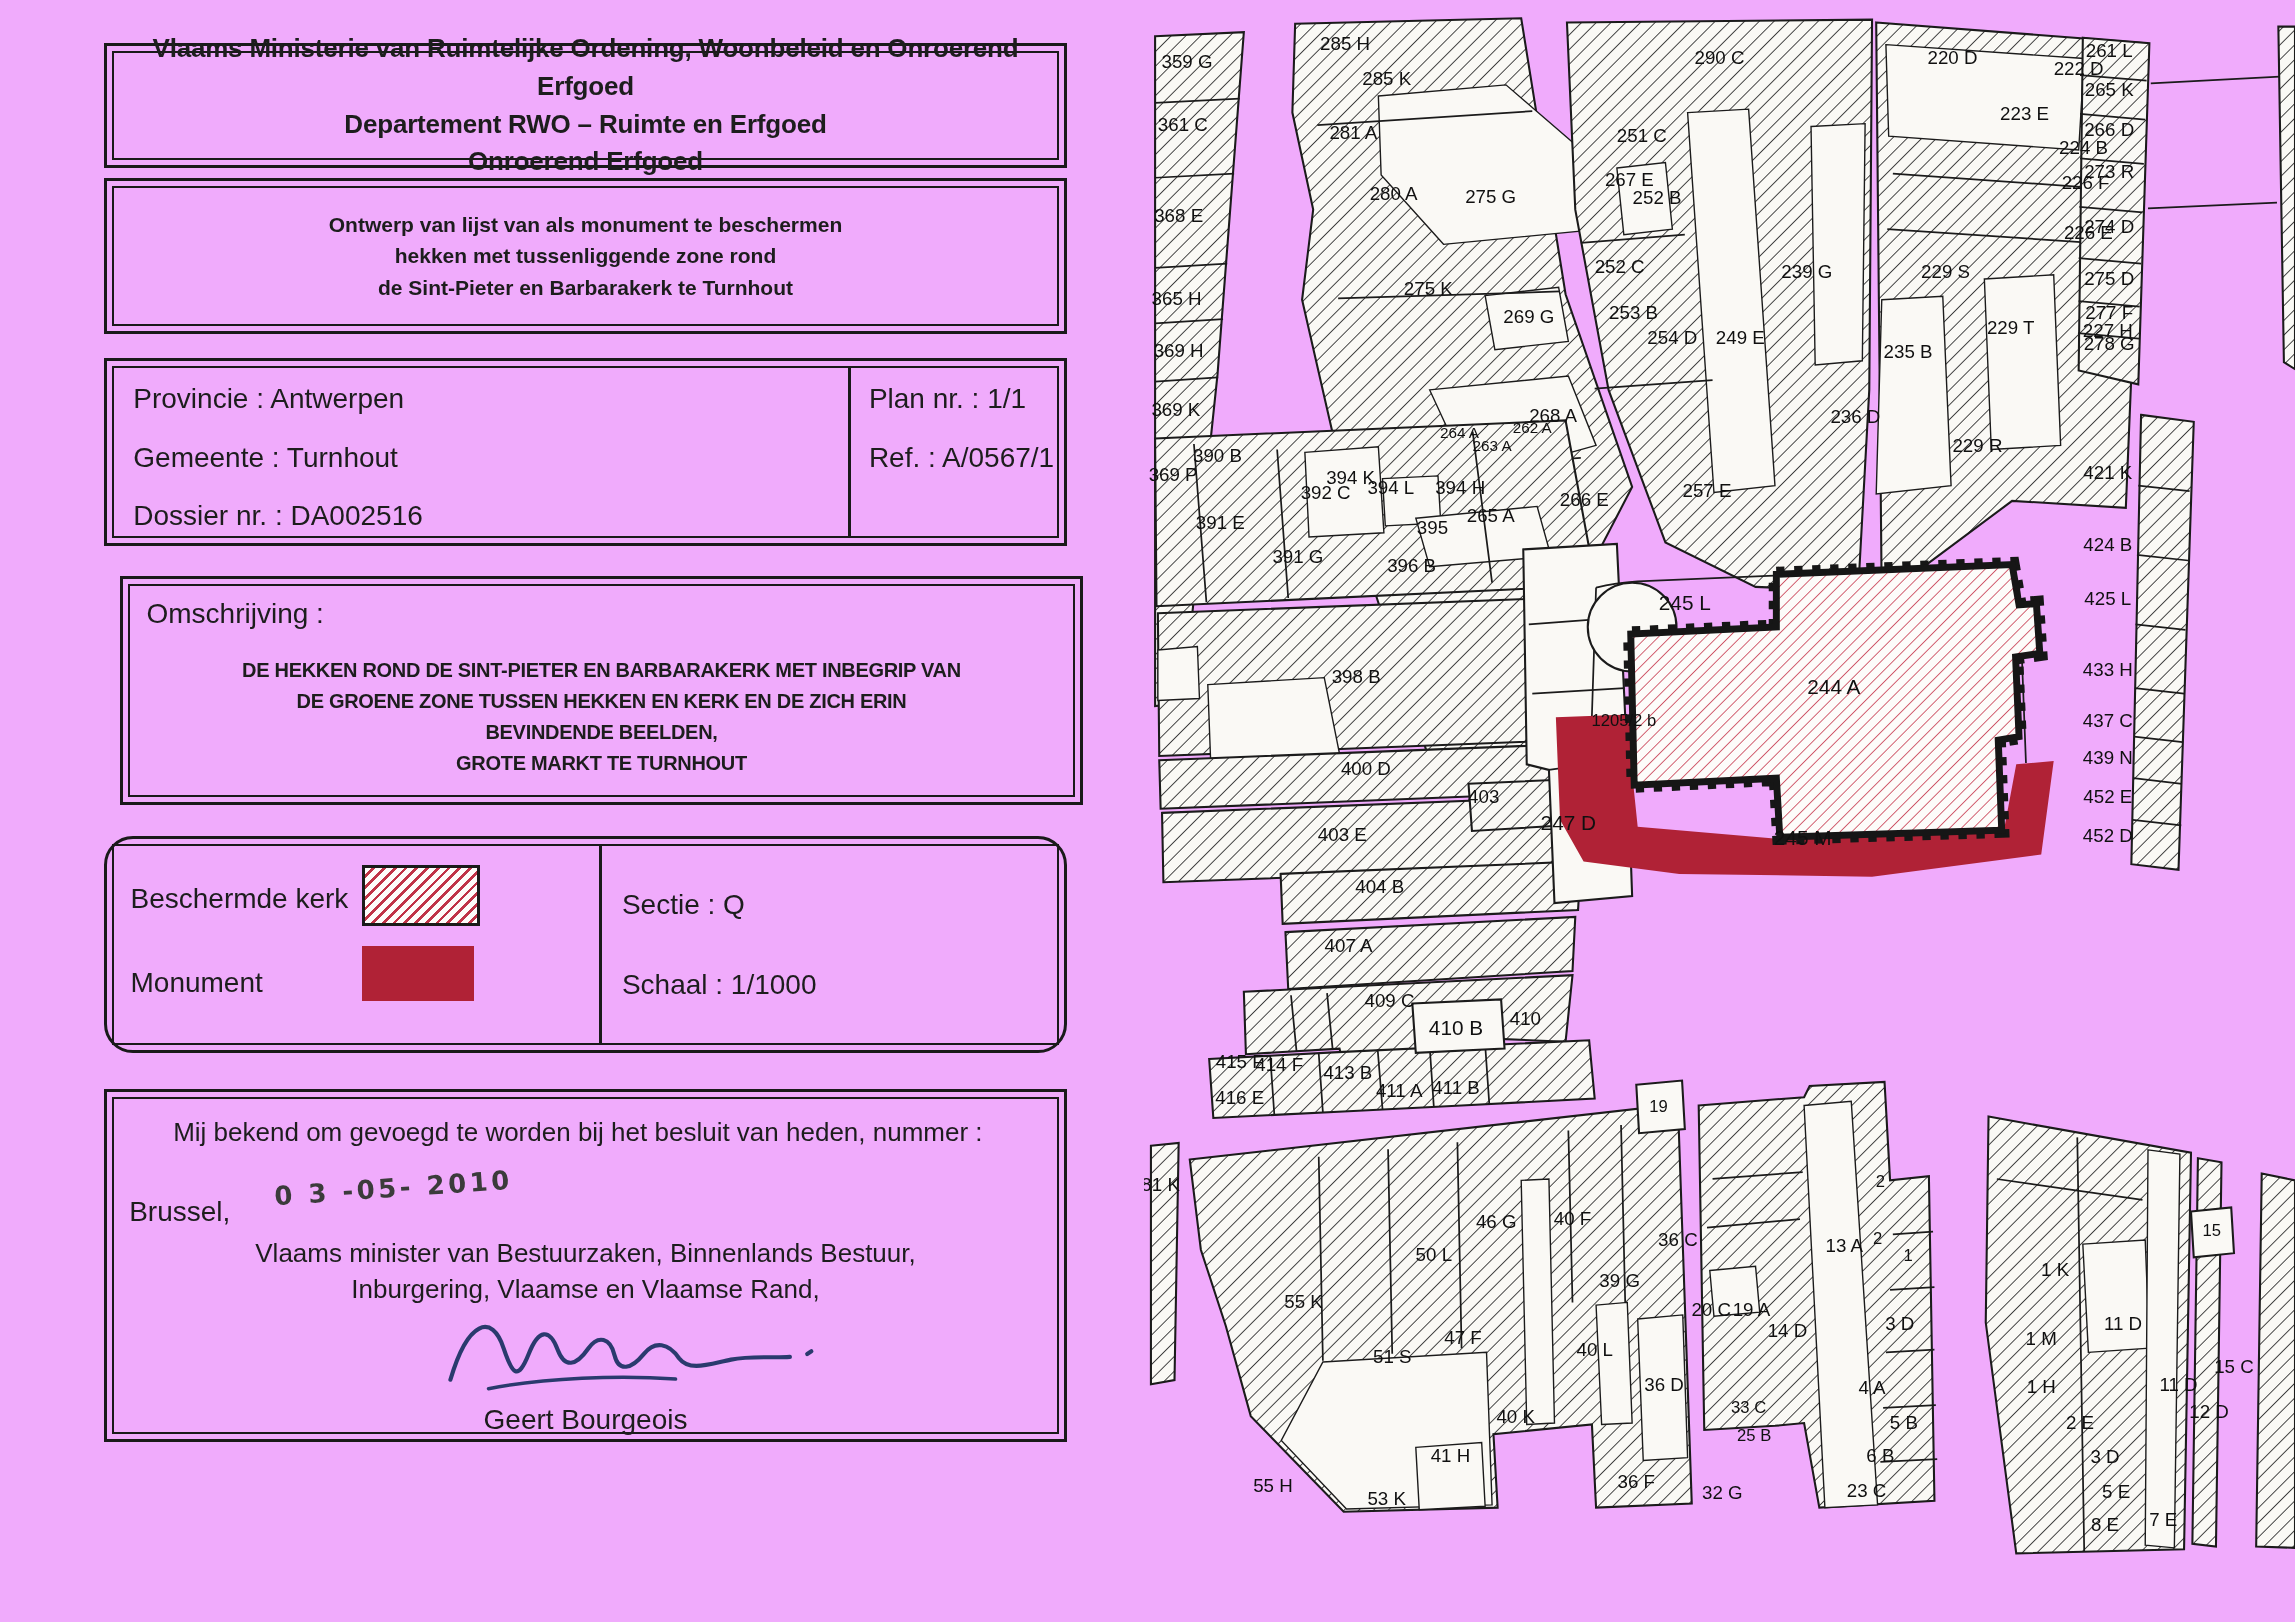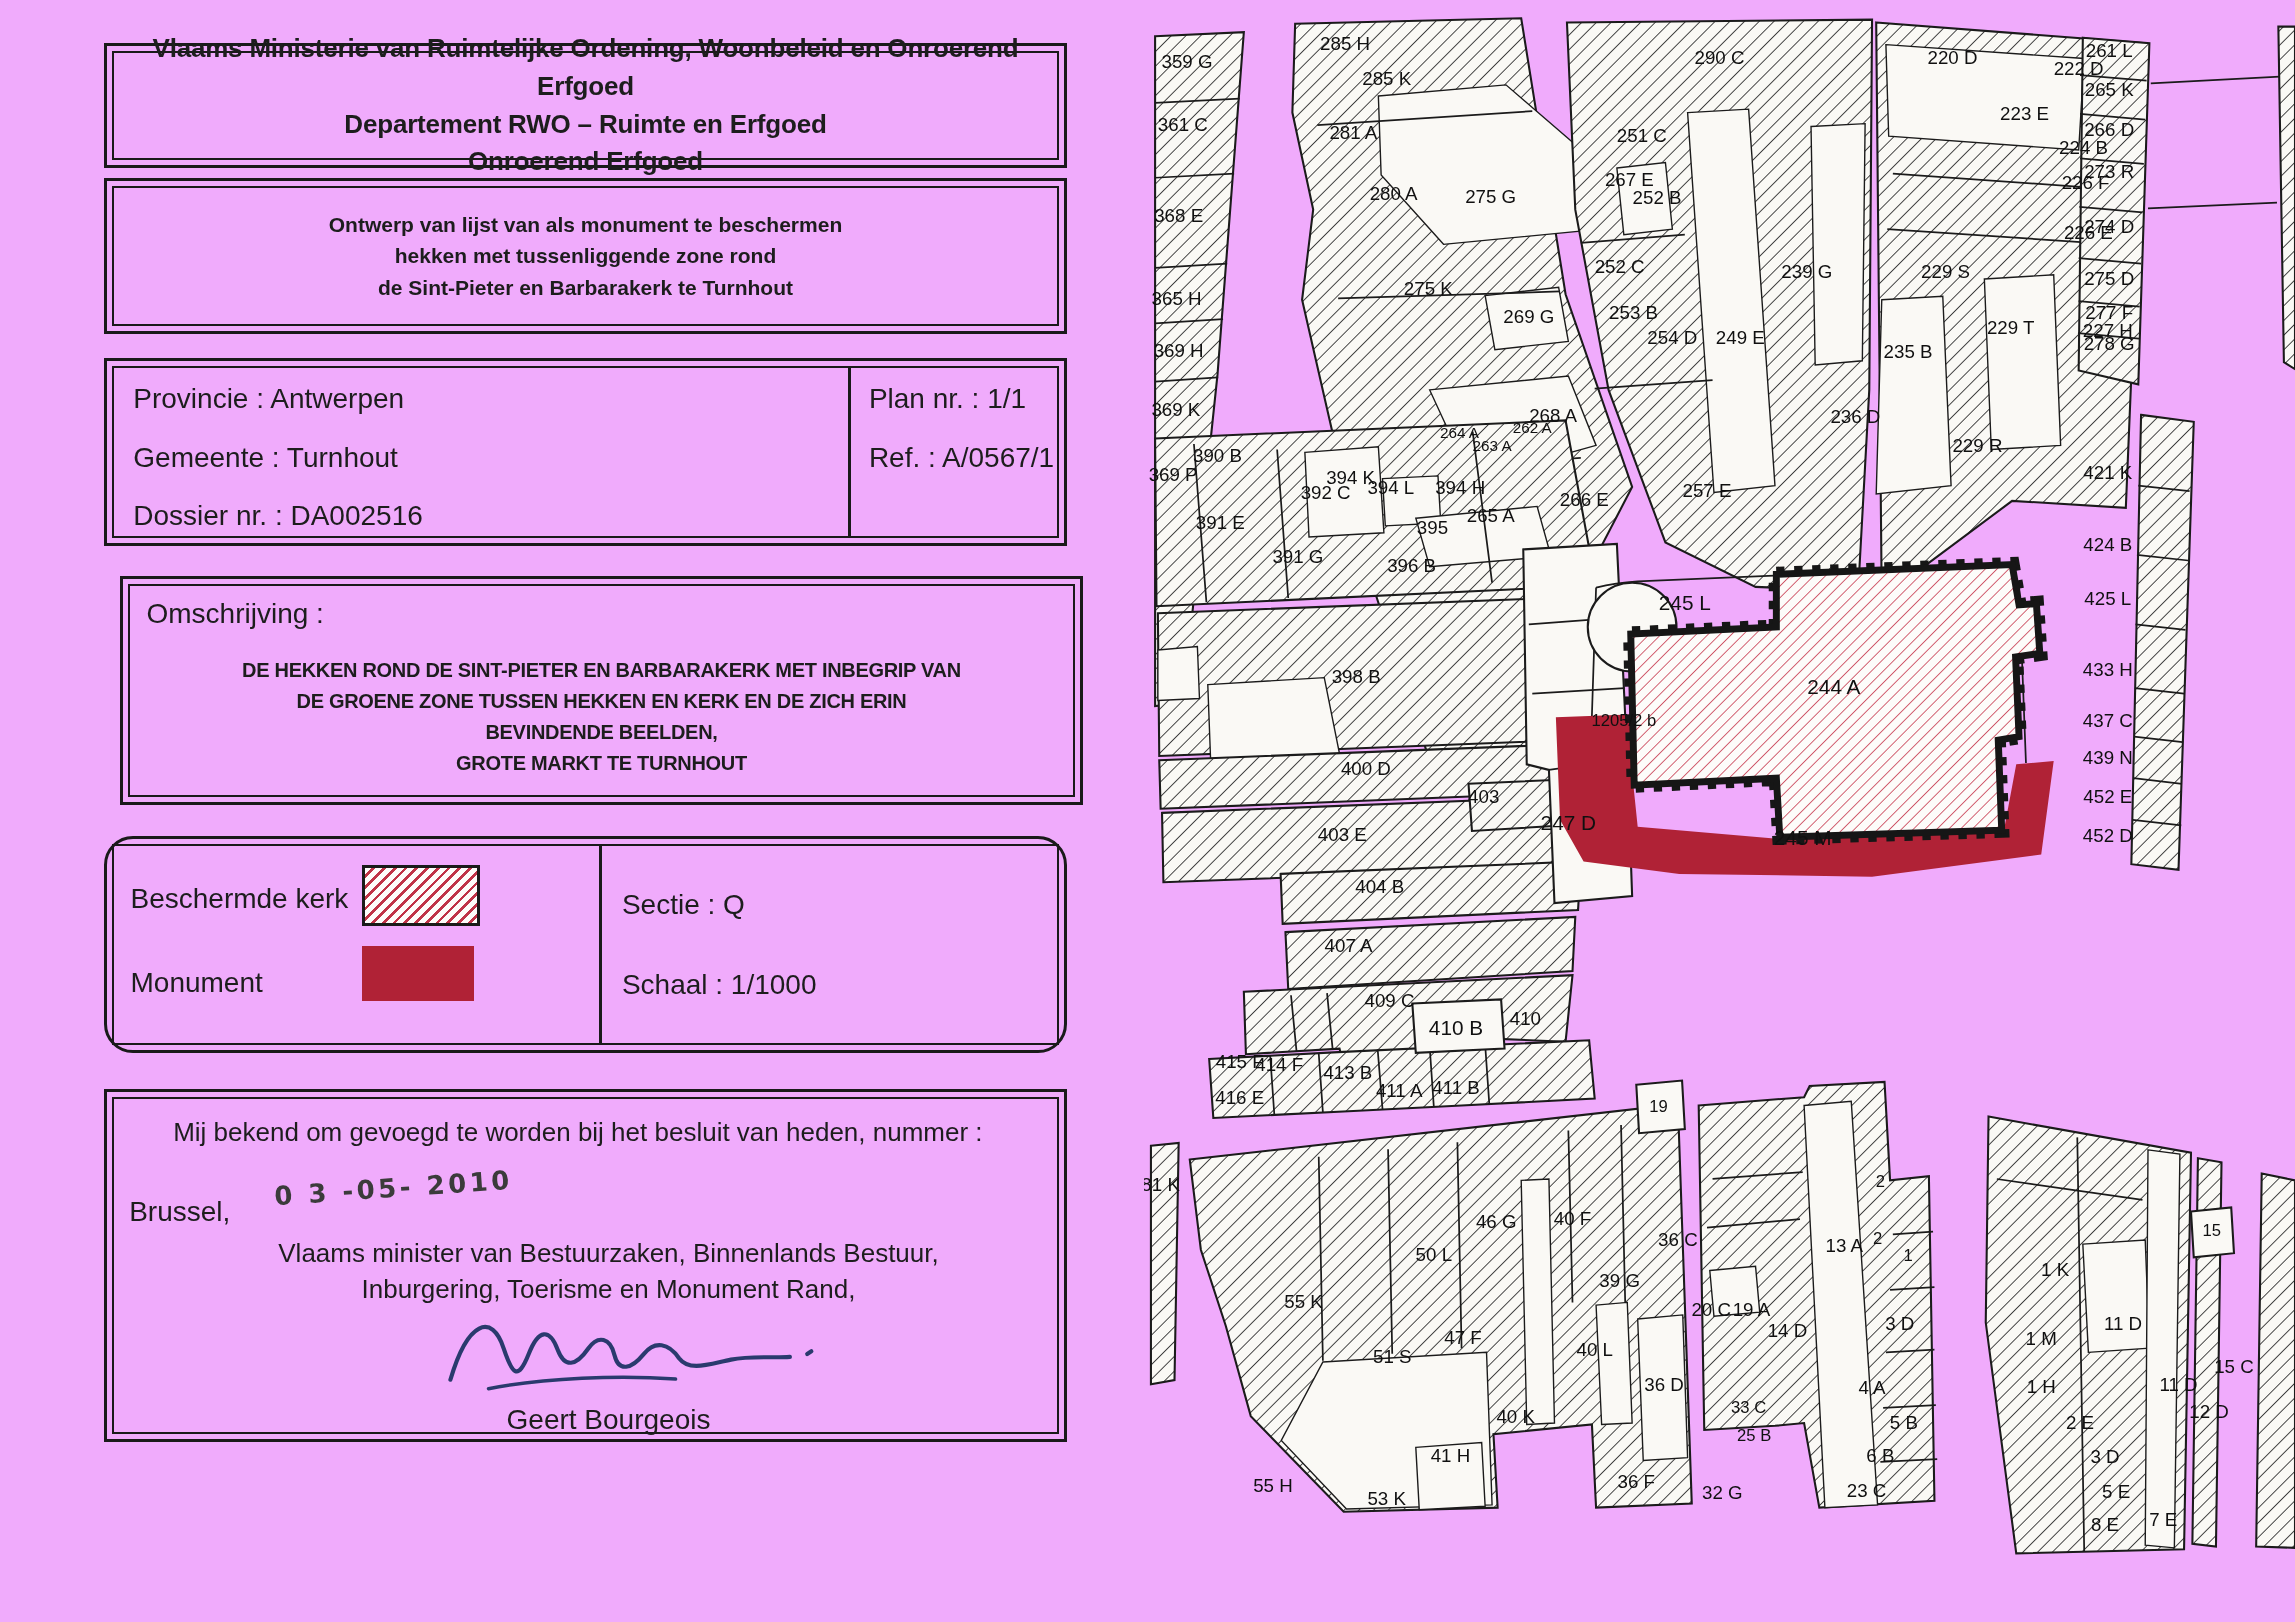--- a/index.html
+++ b/index.html
@@ -12,21 +12,21 @@
   .ttl{font-size:21px;font-weight:bold;line-height:1.5;}
   .plain{font-size:28px;}
   .descb{font-size:20px;font-weight:bold;line-height:1.55;letter-spacing:-0.3px;}
   .vdiv{position:absolute;top:0;bottom:0;width:2.8px;background:#1a1a1a;}
   .sw{position:absolute;width:112px;height:55px;}
   .sw-hatch{border:3.5px solid #1a1a1a;
     background:repeating-linear-gradient(135deg,#fdfcfa 0 4.9px,#c03347 4.9px 7.6px);}
   .sw-solid{background:#b02236;}
   .stamp{position:absolute;font-family:"DejaVu Sans",sans-serif;font-size:26px;font-weight:bold;
          color:#3b3b3b;transform:rotate(-4deg);letter-spacing:3.5px;white-space:nowrap;}
-  .minister{position:absolute;width:100%;text-align:center;font-size:26px;padding-left:23px;}
+  .minister{position:absolute;width:100%;text-align:center;font-size:26px;}
   svg text{font-family:"Liberation Sans",sans-serif;fill:#101010;}
   .pc{fill:url(#hk);stroke:#1b1b1b;stroke-width:3;}
   .wc{fill:#faf9f5;stroke:#1b1b1b;stroke-width:3;}
   .wn{fill:#faf9f5;stroke:#1b1b1b;stroke-width:2;}
   .ln{stroke:#1b1b1b;stroke-width:2.5;fill:none;}
 </style>
 </head>
 <body>
 
 <div id="page">
@@ -81,21 +81,21 @@
       <div class="plain" style="position:absolute;left:508px;top:123px;">Schaal : 1/1000</div>
     </div>
   </div>
 
   <div class="dbox" style="left:104px;top:1089px;width:957px;height:347px;">
     <div class="inner">
       <div style="position:absolute;left:15.3px;top:18px;font-size:26px;margin-left:44px;">Mij bekend om gevoegd te worden bij het besluit van heden, nummer :</div>
       <div class="plain" style="position:absolute;left:15.3px;top:97px;">Brussel,</div>
       <div class="stamp" style="left:160px;top:74px;">0 3 -05- 2010</div>
       <div class="minister" style="top:139px;">Vlaams minister van Bestuurzaken, Binnenlands Bestuur,</div>
-      <div class="minister" style="top:175px;">Inburgering, Toerisme en Monument Rand,</div>
+      <div class="minister" style="top:175px;">Inburgering, Vlaamse en Vlaamse Rand,</div>
       <svg style="position:absolute;left:326px;top:201px;" width="388" height="104" viewBox="0 0 560 150">
         <path d="M15,115 C40,30 75,18 92,70 C104,106 112,118 128,78 C142,42 158,40 170,72
                  C180,98 196,96 214,70 C228,50 246,54 252,80 C258,104 276,100 294,78
                  C310,58 330,62 345,84 C360,104 390,92 420,86 C450,80 480,84 505,82" fill="none" stroke="#2a3a6e" stroke-width="6" stroke-linecap="round"></path>
         <path d="M70,128 C150,112 260,108 340,114" fill="none" stroke="#2a3a6e" stroke-width="5" stroke-linecap="round"></path>
         <path d="M530,78 l6,-4" fill="none" stroke="#2a3a6e" stroke-width="6" stroke-linecap="round"></path>
       </svg>
       <div class="minister" style="top:305px;font-size:28px;">Geert Bourgeois</div>
     </div>
   </div>

